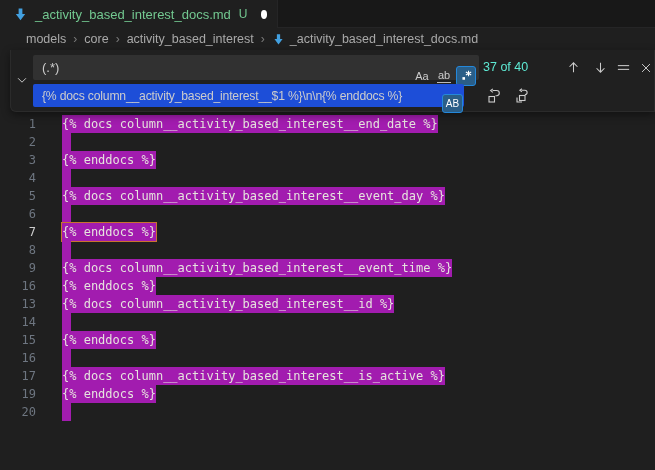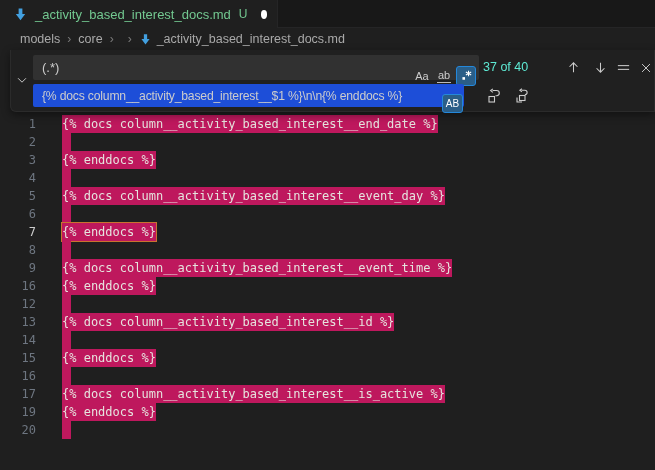--- a/index.html
+++ b/index.html
@@ -8,34 +8,34 @@
   .screen { position:relative; width:655px; height:470px; background:#1f1f1f; overflow:hidden; }
 
   
   .tabbar { position:absolute; top:0; left:0; width:655px; height:28px; background:#181818; border-bottom:1px solid #252526; }
   .tab { position:absolute; left:0; top:0; width:278px; height:28px; background:#1f1f1f; display:flex; align-items:center; padding:0 10px 0 13px; border-right:1px solid #252526; }
   .tab-label { color:#73c991; font-size:13px; margin-left:7px; white-space:nowrap; }
   .tab-git { color:#73c991; font-size:12px; margin-left:8px; }
   .tab-dot { width:9px; height:9px; border-radius:50%; background:#ffffff; margin-left:13px; }
 
   
-  .breadcrumbs { position:absolute; top:28px; left:0; width:655px; height:22px; background:#1f1f1f; display:flex; align-items:center; padding-left:20px; font-size:12.5px; color:#a9a9a9; }
+  .breadcrumbs { position:absolute; top:28px; left:0; width:655px; height:22px; background:#1f1f1f; display:flex; align-items:center; padding-left:26px; font-size:12.5px; color:#a9a9a9; }
   .crumb { white-space:nowrap; }
   .crumb-sep { color:#7a7a7a; margin:0 7px; font-size:12px; }
   .crumb-file { display:flex; align-items:center; }
   .crumb-file .fi { margin-right:5px; }
 
   
   .editor { position:absolute; top:50px; left:0; width:655px; height:420px; background:#1f1f1f; overflow:hidden; }
   .code { position:absolute; top:65px; left:0; right:0; font-family:"DejaVu Sans Mono", monospace; font-size:12px; line-height:18px; }
   .line { display:flex; height:18px; }
   .ln { width:36px; text-align:right; color:#6e7681; flex:none; }
   .ln.active { color:#cccccc; }
   .lc { margin-left:26px; white-space:pre; color:#e6e3de; }
-  .match { display:inline-block; height:18px; background:#be185d; }
+  .match { display:inline-block; height:18px; background:#a21caf; }
   .match.emptybar { width:9px; }
   .match.current { box-shadow:0 0 0 1px #c9732f; }
 
   
   .findw { position:absolute; top:50px; left:10px; width:645px; height:62px; background:#202020; border:1px solid #2b2b2b; border-top:none; border-radius:0 0 0 6px; box-shadow:0 3px 8px rgba(0,0,0,.45); }
   .toggle-col { position:absolute; left:0; top:0; width:21px; height:60px; display:flex; align-items:center; justify-content:center; cursor:pointer; }
   .finput { position:absolute; left:22px; top:5px; width:446px; height:25px; background:#313131; border-radius:2px; display:flex; align-items:center; color:#cccccc; font-size:13px; }
   .finput .ftext { padding-left:9px; flex:1; white-space:nowrap; overflow:hidden; }
   .opts { display:flex; align-items:center; gap:2px; margin-right:3px; }
   .opt { width:20px; height:20px; border-radius:3px; display:flex; align-items:center; justify-content:center; color:#cccccc; font-size:11px; cursor:pointer; border:1px solid transparent;margin-top:16px; }
@@ -65,20 +65,21 @@
       <span class="tab-git">U</span>
       <span class="tab-dot"></span>
     </div>
   </div>
 
   <div class="breadcrumbs">
     <span class="crumb">models</span>
     <span class="crumb-sep">›</span>
     <span class="crumb">core</span>
     <span class="crumb-sep">›</span>
+    <span class="crumb">activity_based_interest</span>
     <span class="crumb-sep">›</span>
     <span class="crumb crumb-file">
       <span class="fi">
         <svg width="13" height="13" viewBox="0 0 16 16">
             <path d="M6 1.5h4v6h3L8 14 3 7.5h3z" fill="#42a0e0"></path>
           </svg>
       </span>
       <span>_activity_based_interest_docs.md</span>
     </span>
   </div>
@@ -117,24 +118,20 @@
           <span class="ln">8</span>
           <span class="lc"><span class="match emptybar"></span></span>
         </div>
         <div class="line">
           <span class="ln">9</span>
           <span class="lc"><span class="match">{% docs column__activity_based_interest__event_time %}</span></span>
         </div>
         <div class="line">
           <span class="ln">16</span>
           <span class="lc"><span class="match">{% enddocs %}</span></span>
-        </div>
-        <div class="line">
-          <span class="ln">12</span>
-          <span class="lc"><span class="match emptybar"></span></span>
         </div>
         <div class="line">
           <span class="ln">13</span>
           <span class="lc"><span class="match">{% docs column__activity_based_interest__id %}</span></span>
         </div>
         <div class="line">
           <span class="ln">14</span>
           <span class="lc"><span class="match emptybar"></span></span>
         </div>
         <div class="line">

